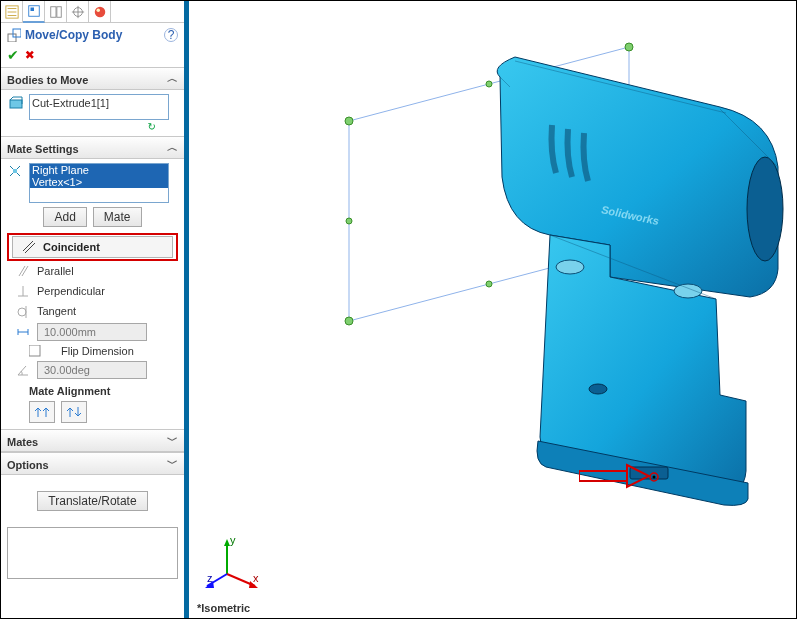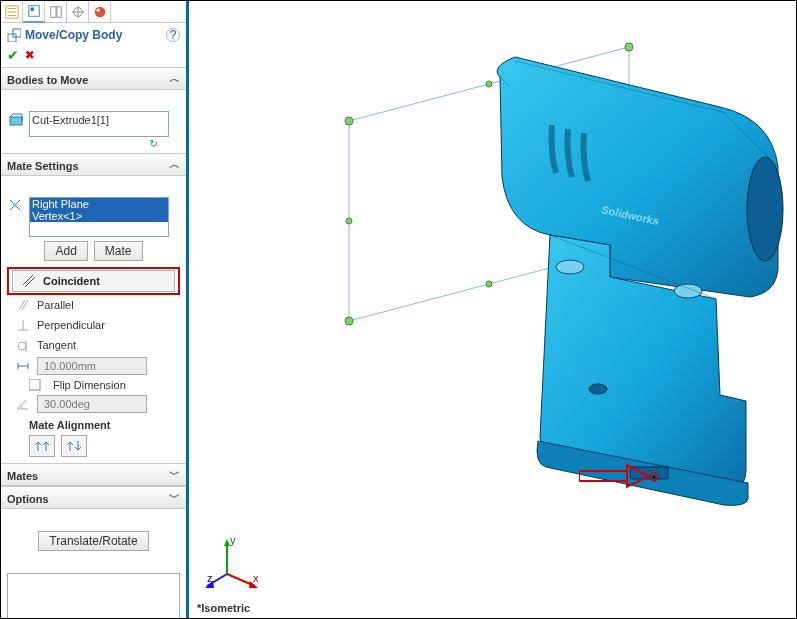--- a/index.html
+++ b/index.html
@@ -1,63 +1,63 @@
 <!DOCTYPE html>
 <html><head>
 <meta charset="utf-8">
 <style>
   * { box-sizing: border-box; margin: 0; padding: 0; font-family: "Segoe UI", Arial, sans-serif; font-size: 11px; color: #333; }
   body { width: 797px; height: 619px; background: #fff; position: relative; overflow: hidden; border: 1px solid #000; }
 
-  .panel { width: 188px; height: 100%; border-right: 3px solid #0369a1; background: #fff; position: relative; }
+  .panel { width: 188px; height: 100%; border-right: 5px solid #0369a1; background: #fff; position: relative; }
 
   .tabbar { height: 22px; display: flex; border-bottom: 1px solid #c8c8c8; }
   .tab { width: 22px; height: 22px; display:flex; align-items:center; justify-content:center; border-right:1px solid #c8c8c8; }
   .tab.active { background:#fff; border-bottom:2px solid #6aa0d8; }
   .ico { width:14px; height:14px; }
 
   .header { display:flex; align-items:center; padding:5px 6px; gap:4px; }
   .header-title { font-weight:bold; color:#2b5fb0; font-size:12px; }
   .help { color:#2b5fb0; font-size:12px; margin-left:auto; border:1px solid #9cb5de; border-radius:50%; width:14px; height:14px; display:flex; align-items:center; justify-content:center; cursor:pointer; }
 
   .okrow { display:flex; gap:6px; padding:0 6px 4px; align-items:center; }
   .check { color:#1a9e1a; font-size:14px; cursor:pointer; }
   .x { color:#d00; font-size:12px; cursor:pointer; }
 
   .section-head { background:linear-gradient(#fefefe,#e8e8e8); border-top:1px solid #c8c8c8; border-bottom:1px solid #c8c8c8; padding:3px 6px; display:flex; align-items:flex-end; font-weight:bold; font-size:11px; }
   .section-head .chev { margin-left:auto; color:#666; }
 
   .section-body { padding:4px 6px; }
 
-  .inputbox { display:flex; align-items:flex-start; gap:4px;margin-top:17px; }
+  .inputbox { display:flex; align-items:flex-start; gap:4px; }
   .slot-icon { width:18px; height:18px; display:flex; align-items:center; justify-content:center; color:#0077c8; }
   .textlist { border:1px solid #7aa6cf; background:#fff; padding:2px; min-height:26px; width:140px; font-size:11px; }
   .refresh { color:#09a040; font-size:10px; margin-left:2px; cursor:pointer; }
 
   .sel-item { background:#1e66b3; color:#fff; padding:0 2px; }
 
   .btn { background:linear-gradient(#f9f9f9,#e6e6e6); border:1px solid #a7a7a7; padding:2px 10px; font-size:12px; cursor:pointer; }
   .btnrow { display:flex; gap:6px; justify-content:center; margin-top:4px; }
 
   .box { border:2px solid #d40000; padding:1px 0; margin-top:6px; }
 
   .mate-opt { display:flex; align-items:center; gap:6px; padding:2px 8px; font-size:11px; cursor:pointer; }
   .mate-opt .mico { width:16px; height:16px; display:flex; align-items:center; justify-content:center; color:#666; }
   .mate-opt.active .mico { color:#333; }
   .mate-opt.active .lbl { color:#222; font-weight:bold;text-align:center; }
   .mate-opt.frame { border:1px solid #b3b3b3; margin:0 3px; background:#f5f5f5; }
 
   .numbox { border:1px solid #a7a7a7; background:#ededed; width:110px; padding:2px 6px; color:#777; }
-  .checkbox-row { display:flex; gap:12px; padding:2px 22px; font-size:11px; }
+  .checkbox-row { display:flex; gap:20px; padding:2px 22px; font-size:11px; }
   .subhdr { font-weight:bold; padding:4px 22px 2px; }
 
   .alignrow { display:flex; gap:6px; padding:2px 22px; }
   .align-btn { width:26px; height:22px; border:1px solid #a7a7a7; background:#f5f5f5; display:flex; align-items:center; justify-content:center; cursor:pointer; }
 
-  .bigbtn { display:block; margin:22px auto; }
+  .bigbtn { display:block; margin:16px auto; }
 
   .commentbox { border:1px solid #a7a7a7; margin:4px 6px 10px; height:52px; background:#fff; }
 
   .viewport { position:absolute; left:188px; top:0; right:0; bottom:0; background:#fff; }
   .part-svg { position:absolute; right:6px; top:36px; }
   .triad { position:absolute; left:16px; bottom:26px; }
   .view-label { position:absolute; left:8px; bottom:4px; font-weight:bold; }
   .plane-label { position:absolute; font-weight:bold; color:#7d9be8; font-size:13px; transform: rotate(-20deg) skewX(-14deg); }
   .arrow { position:absolute; }
   .origin-cross { position:absolute; }

